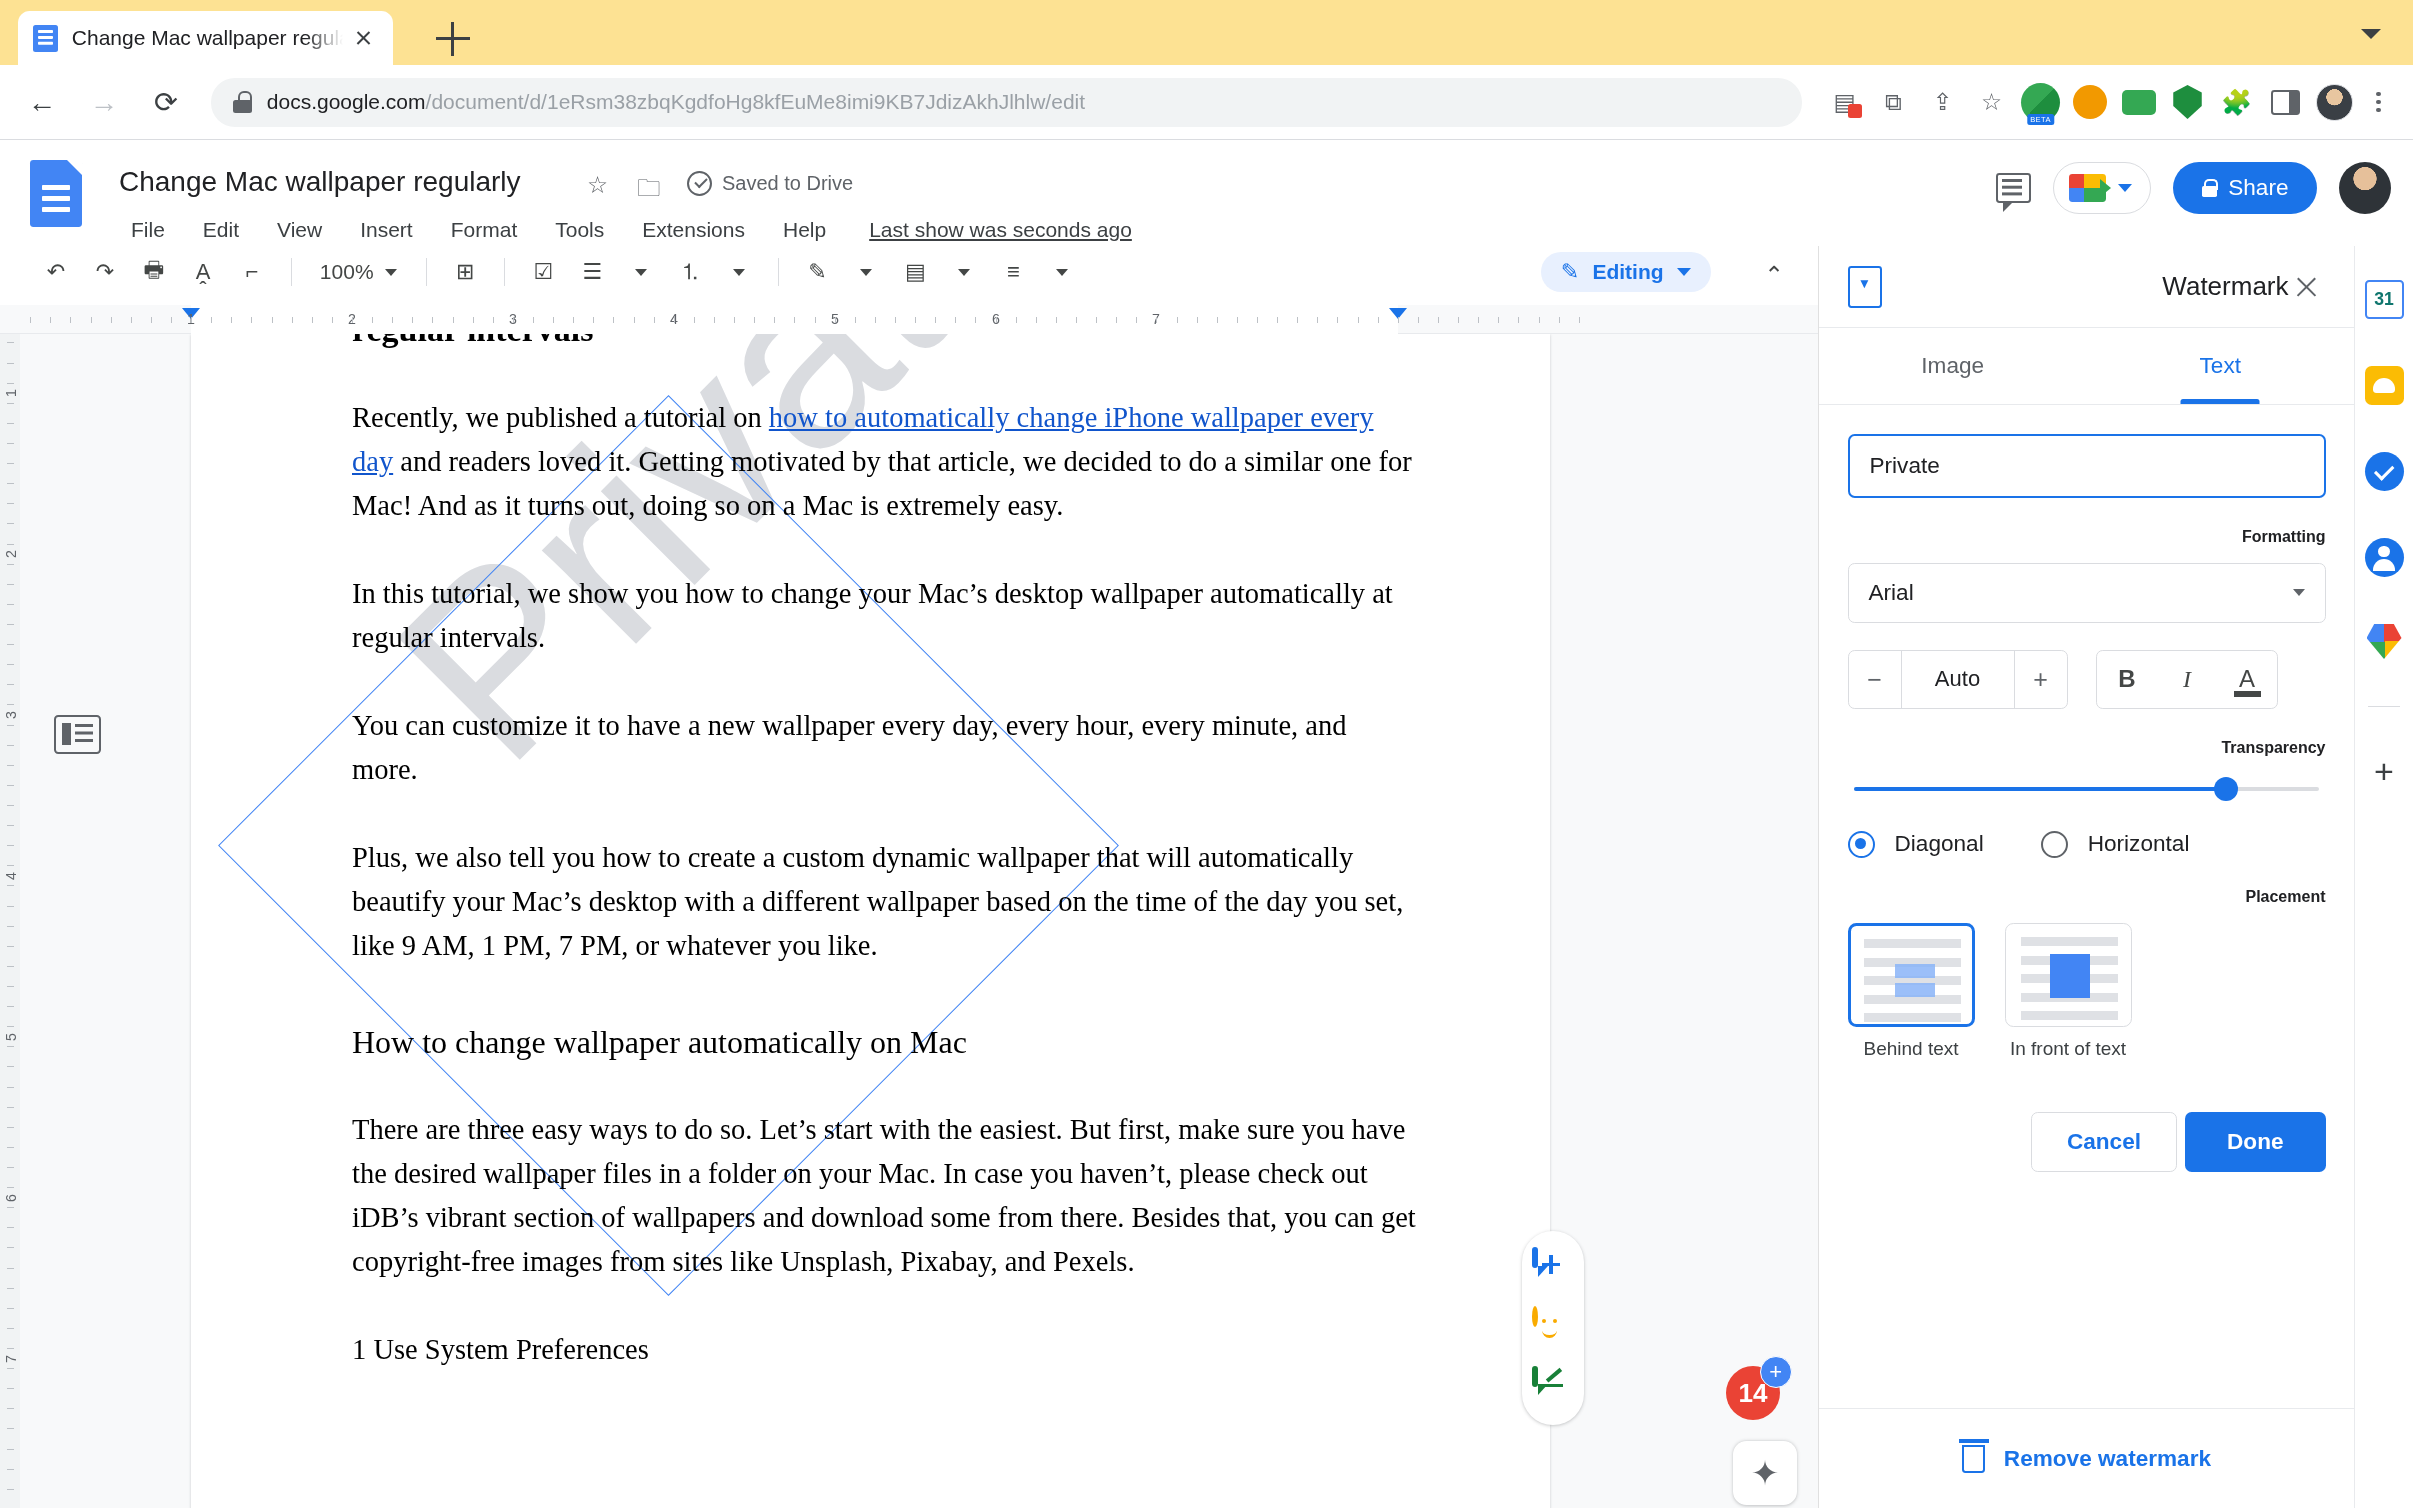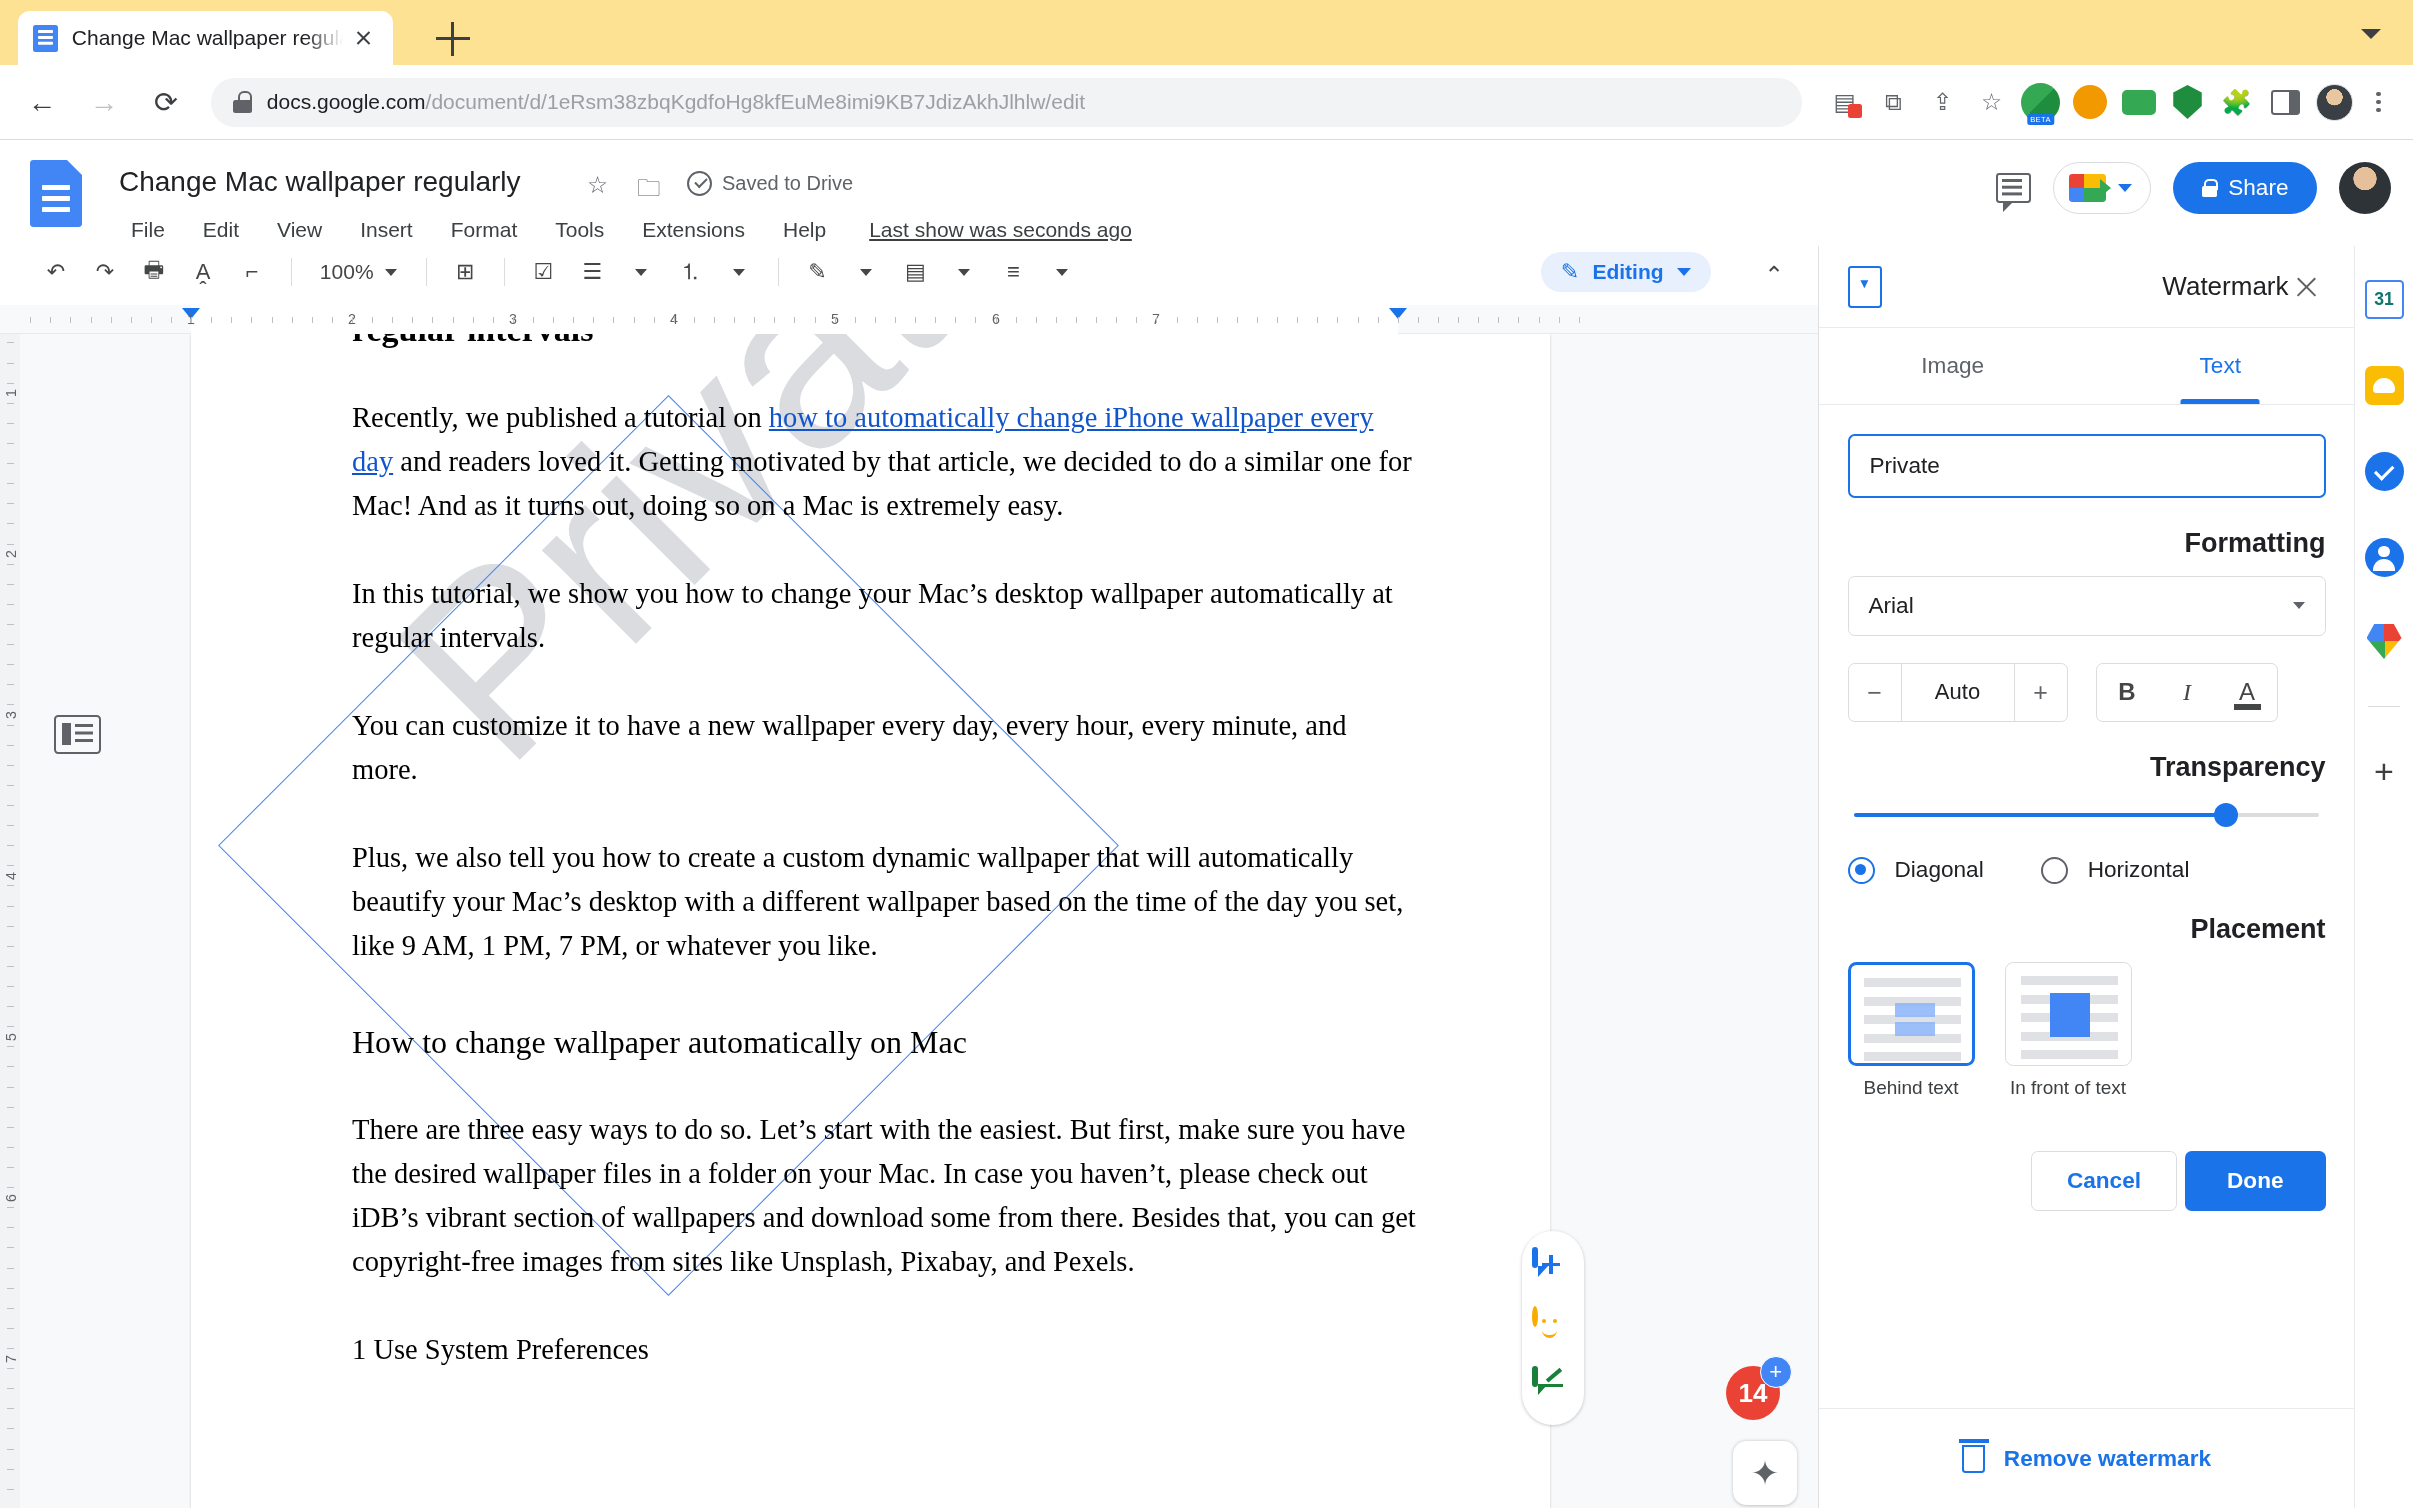--- a/index.html
+++ b/index.html
@@ -452,21 +452,21 @@
     content: ""; position: absolute; left: 50%; transform: translateX(-50%);
     bottom: 0; width: 79px; height: 5px; background: #1a73e8; border-radius: 2.5px 2.5px 0 0;
   }
 
   .wm-body { padding: 28.5px 28.5px 0 28.5px; }
   .wm-input {
     width: 100%; height: 64px; border: 2.2px solid #1a73e8; border-radius: 6.7px;
     display: flex; align-items: center; padding: 0 20px;
     font-size: 22.6px; color: #202124;
   }
-  .wm-label { font-size: 27px; color: #202124; font-weight: bold; margin: 30px 0 17px; padding-left: 48px; }
+  .wm-label { font-size: 16px; color: #202124; font-weight: bold; margin: 30px 0 17px; padding-left: 48px; }
   .wm-select {
     width: 100%; height: 60px; border: 1.3px solid #dadce0; border-radius: 6.7px;
     display: flex; align-items: center; padding: 0 20px; font-size: 22.6px; color: #202124;
   }
   .wm-select .caret-dark { margin-left: auto; border-top-color: #5f6368; }
 
   .fmt-row { display: flex; gap: 28.5px; margin-top: 27px; }
   .size-group {
     display: flex; border: 1.3px solid #dadce0; border-radius: 6.7px;
     overflow: hidden; height: 59px;

